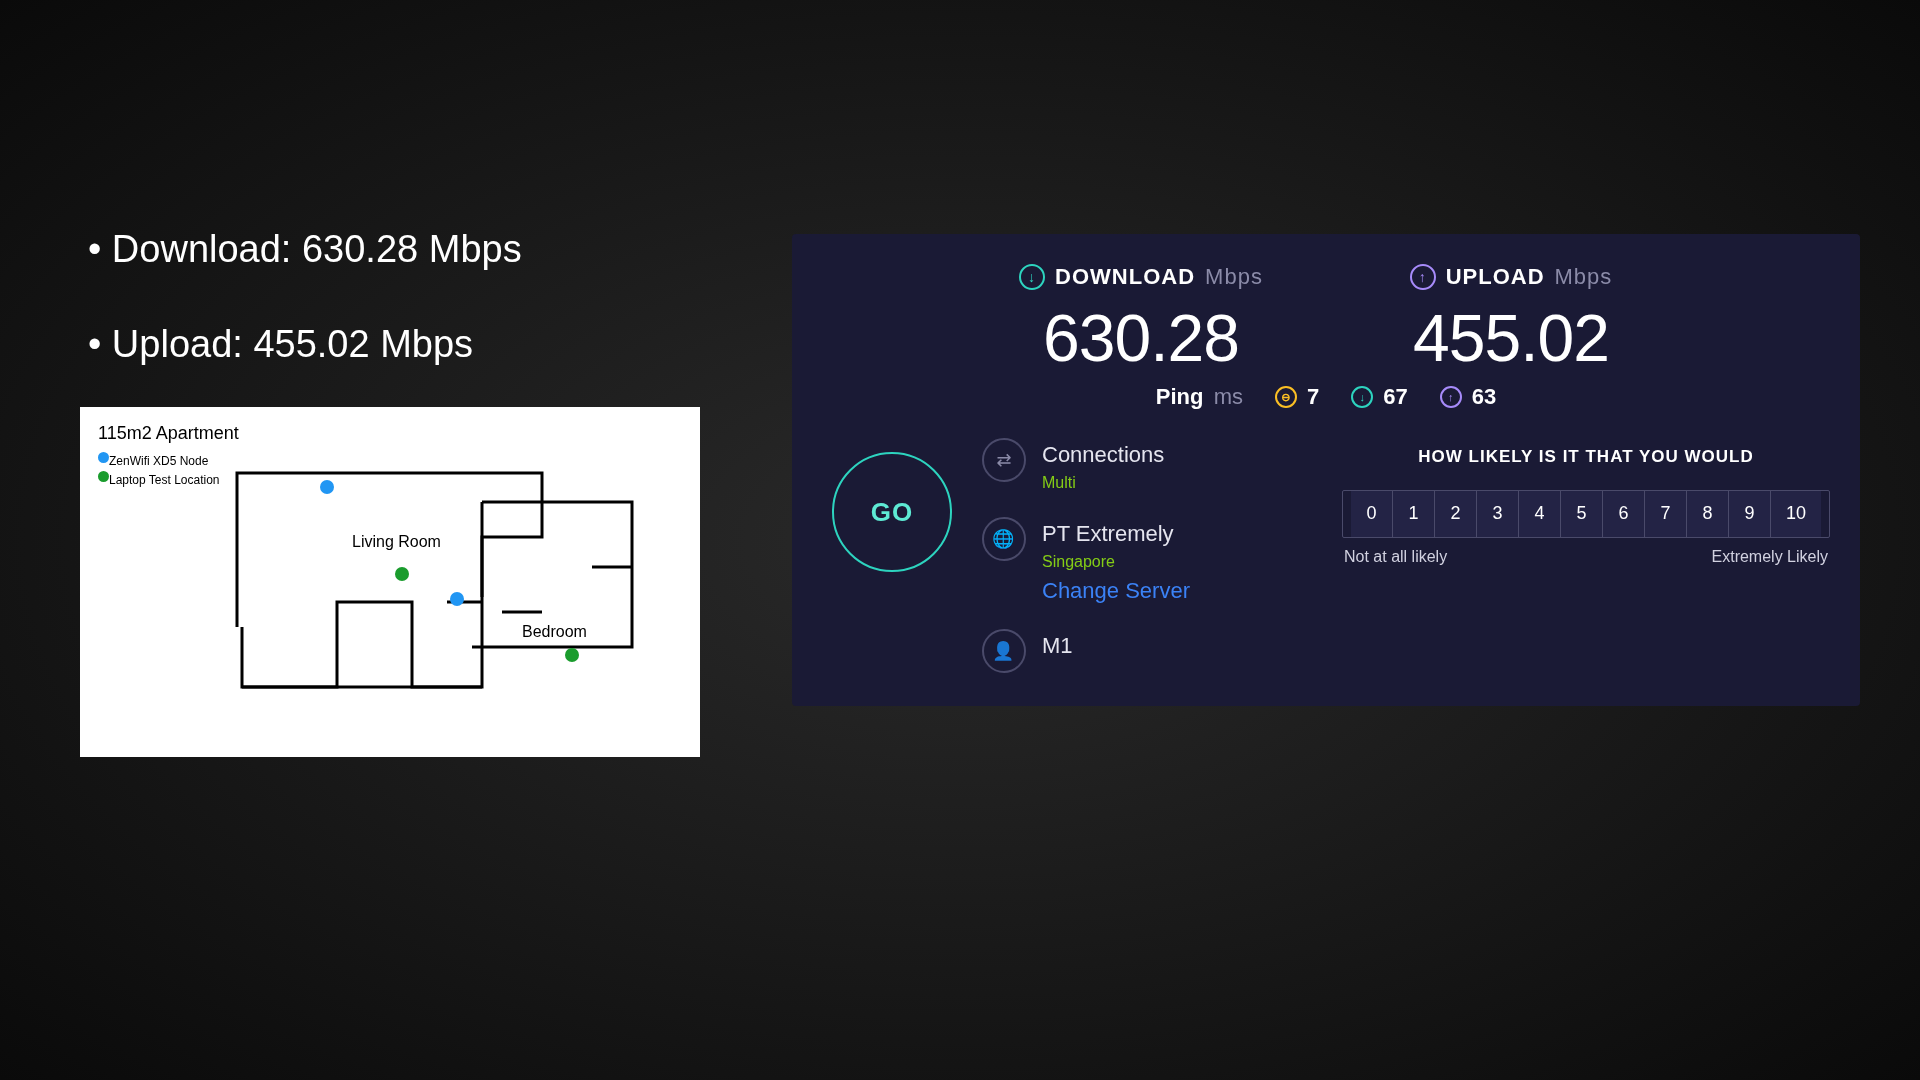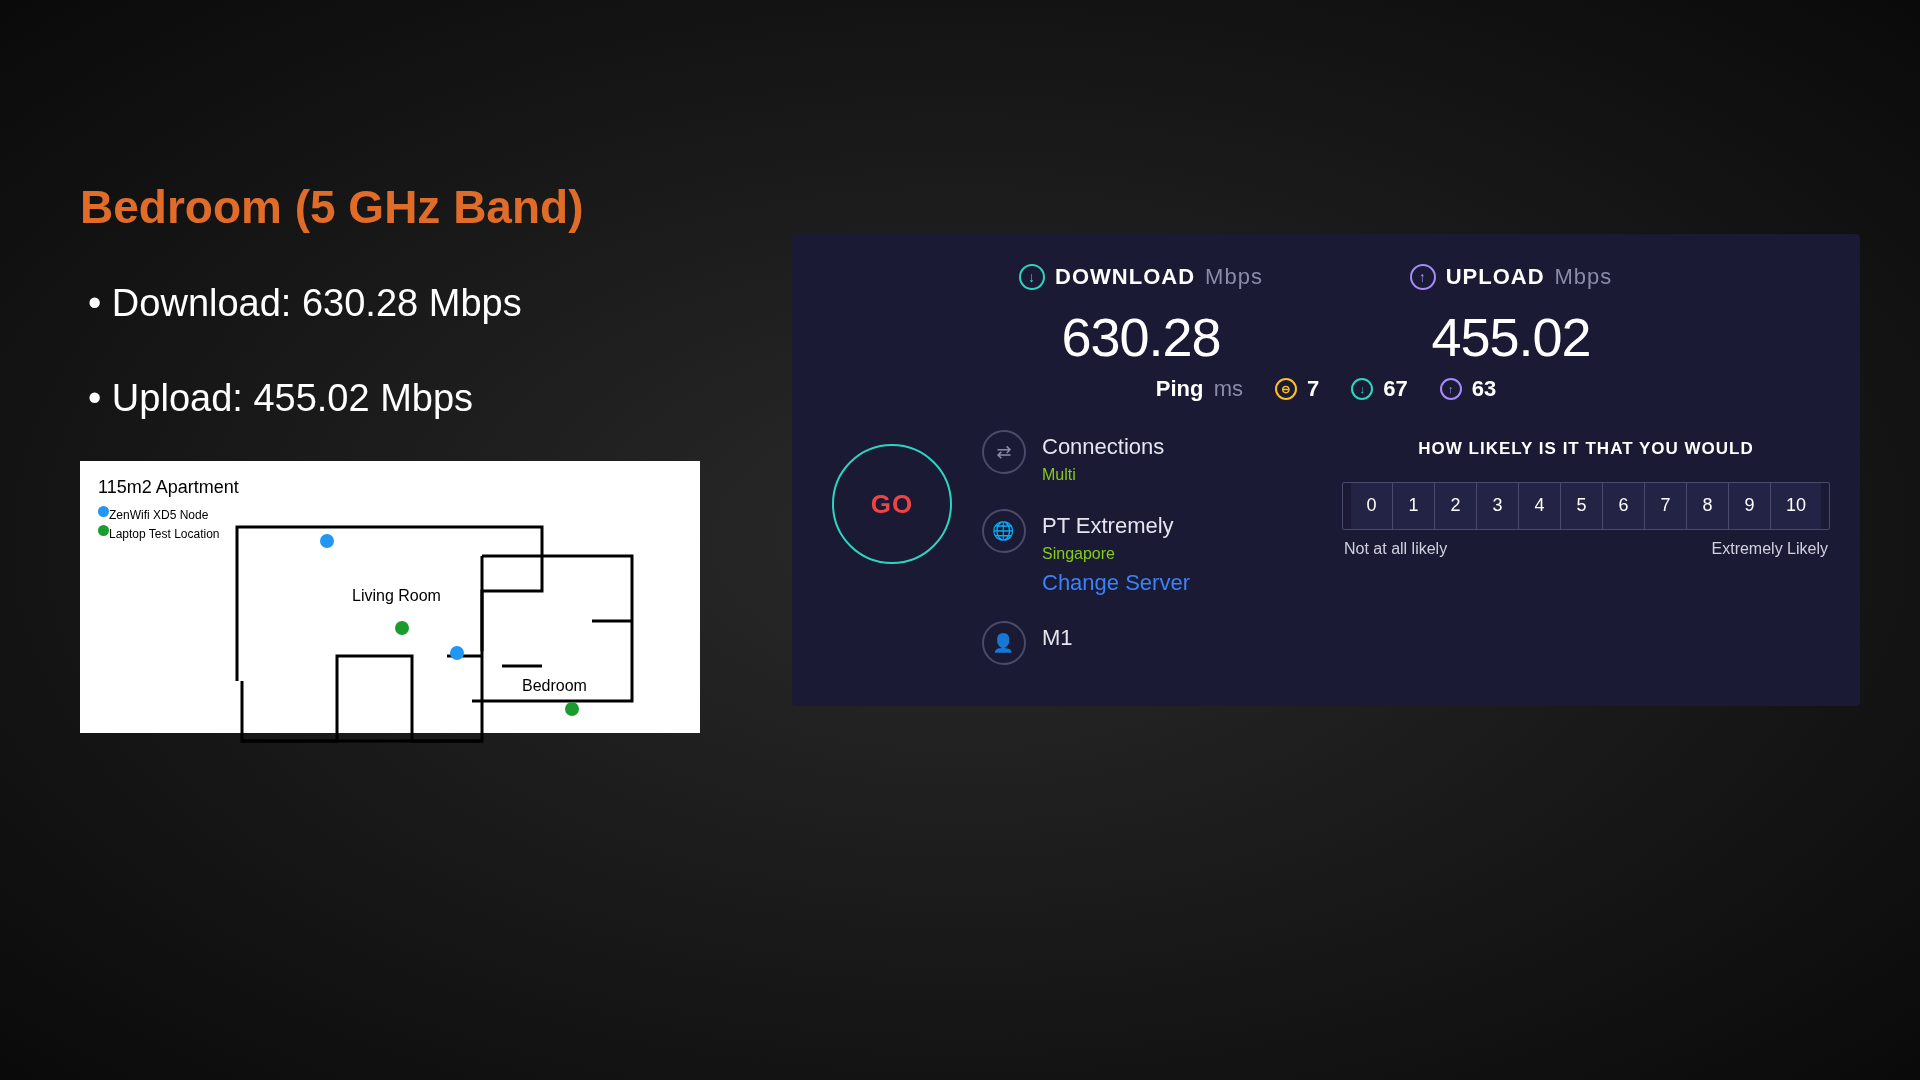--- a/index.html
+++ b/index.html
@@ -39,21 +39,21 @@
     line-height: 1.35;
     margin-bottom: 36px;
   }
   .bullet {
     margin-left: 8px;
     margin-top: 44px;
   }
   .floorplan {
     background: #fff;
     width: 620px;
-    height: 272px;
+    height: 350px;
     padding: 16px 18px;
     position: relative;
     color: #000;
   }
   .fp-title {
     font-size: 18px;
     margin-bottom: 8px;
   }
   .legend {
     font-size: 12px;
@@ -86,21 +86,21 @@
   .speed-row {
     display: flex;
     justify-content: center;
     gap: 110px;
     margin-top: 6px;
   }
   .speed-block { text-align: center; min-width: 260px; }
   .speed-header { display:flex; align-items:center; justify-content:center; gap:10px; font-size: 22px; letter-spacing: 1px; }
   .speed-header .label { font-weight: 700; color: #fff; }
   .speed-header .unit { color: #8b8ba8; font-weight: 500; }
-  .speed-val { font-size: 54px; font-weight: 400; color: #fff; letter-spacing: -1px; margin-top: 16px; }
+  .speed-val { font-size: 66px; font-weight: 400; color: #fff; letter-spacing: -1px; margin-top: 10px; }
   .icon-ring { width:26px; height:26px; border-radius:50%; border:2px solid; display:flex; align-items:center; justify-content:center; font-size:14px; }
   .ring-green { color:#2dd4bf; border-color:#2dd4bf; }
   .ring-purple { color:#a78bfa; border-color:#a78bfa; }
 
   .ping-row {
     margin-top: 8px;
     display:flex;
     align-items:center;
     justify-content:center;
     gap:32px;
@@ -121,21 +121,21 @@
     display:flex;
     align-items:flex-start;
     justify-content:center;
     padding-top: 18px;
   }
   .go-btn {
     width: 120px; height: 120px;
     border-radius: 50%;
     border: 2px solid #2dd4bf;
     background: transparent;
-    color: #ef4444;
+    color: #5eead4;
     font-size: 26px;
     font-weight: 700;
     letter-spacing: 1px;
     display:flex; align-items:center; justify-content:center;
     cursor:pointer;
   }
   .info-col {
     width: 340px;
     padding-top: 4px;
   }
@@ -189,21 +189,20 @@
     color:#d1d1e0;
     padding: 0 2px;
   }
 </style>
 </head>
 <body>
 
 <div class="content-wrap">
 
   <div class="left-col">
-    <div class="title">Bedroom (5 GHz Band)</div>
     <div class="bullets">
       <div class="bullet">• Download: 630.28 Mbps</div>
       <div class="bullet">• Upload: 455.02 Mbps</div>
     </div>
 
     <div class="floorplan">
       <div class="fp-title">115m2 Apartment</div>
       <div class="legend">
         <div class="legend-row">
           <span class="dot-blue"></span>

